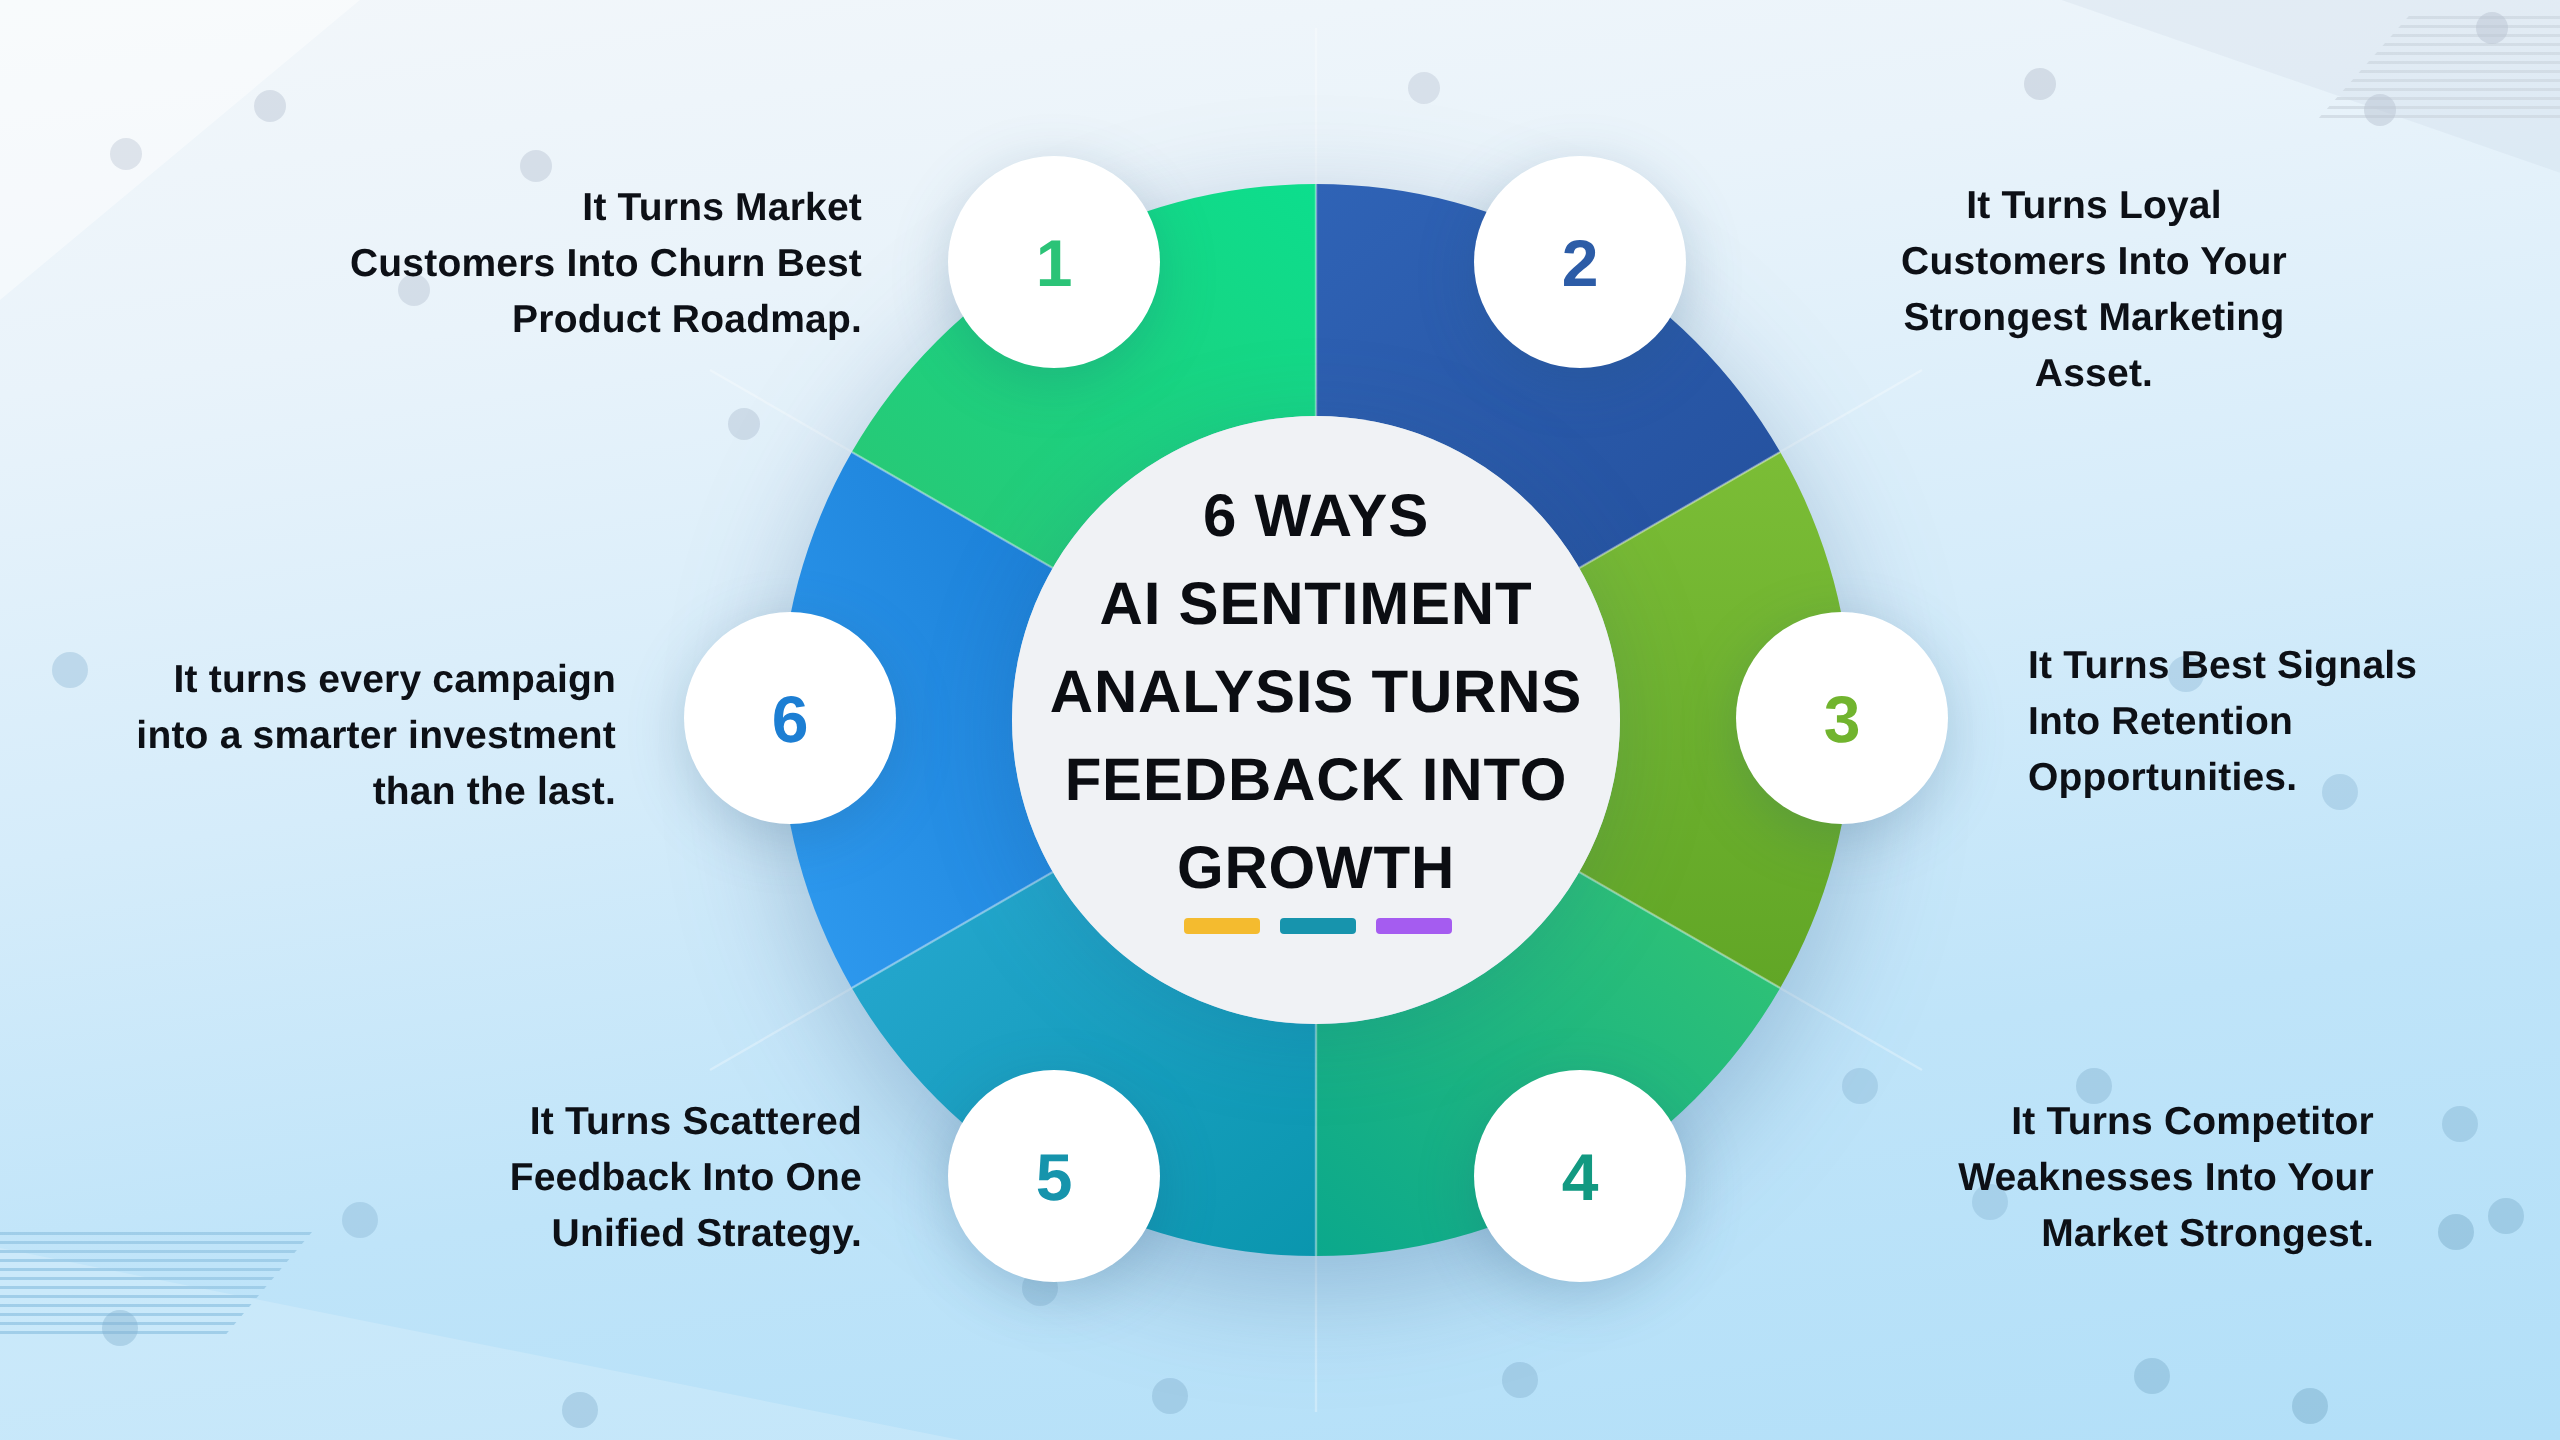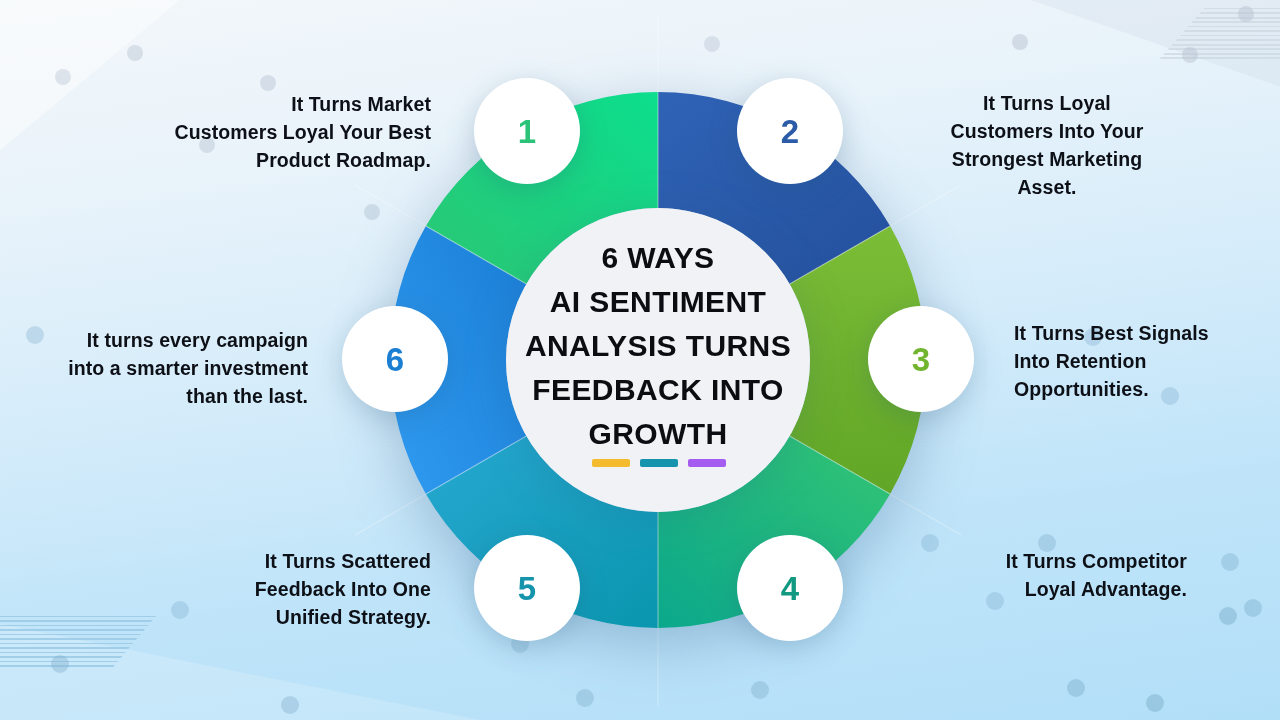--- a/index.html
+++ b/index.html
@@ -165,37 +165,38 @@
       <text class="num-text" x="790" y="600" text-anchor="middle" fill="#129981">4</text>
       <circle class="num-circle" cx="527" cy="588" r="53" fill="#ffffff"></circle>
       <text class="num-text" x="527" y="600" text-anchor="middle" fill="#1694AC">5</text>
       <circle class="num-circle" cx="395" cy="359" r="53" fill="#ffffff"></circle>
       <text class="num-text" x="395" y="371" text-anchor="middle" fill="#1C7ED3">6</text>
     </g>
   </svg>
 
   <div class="label l1">
     <div>It Turns Market</div>
-    <div>Customers Loyal Your Best</div>
+    <div>Customers Into Churn Best</div>
     <div>Product Roadmap.</div>
   </div>
   <div class="label l2">
     <div>It Turns Loyal</div>
     <div>Customers Into Your</div>
     <div>Strongest Marketing</div>
     <div>Asset.</div>
   </div>
   <div class="label l3">
     <div>It Turns Best Signals</div>
     <div>Into Retention</div>
     <div>Opportunities.</div>
   </div>
   <div class="label l4">
     <div>It Turns Competitor</div>
-    <div>Loyal Advantage.</div>
+    <div>Weaknesses Into Your</div>
+    <div>Market Strongest.</div>
   </div>
   <div class="label l5">
     <div>It Turns Scattered</div>
     <div>Feedback Into One</div>
     <div>Unified Strategy.</div>
   </div>
   <div class="label l6">
     <div>It turns every campaign</div>
     <div>into a smarter investment</div>
     <div>than the last.</div>

